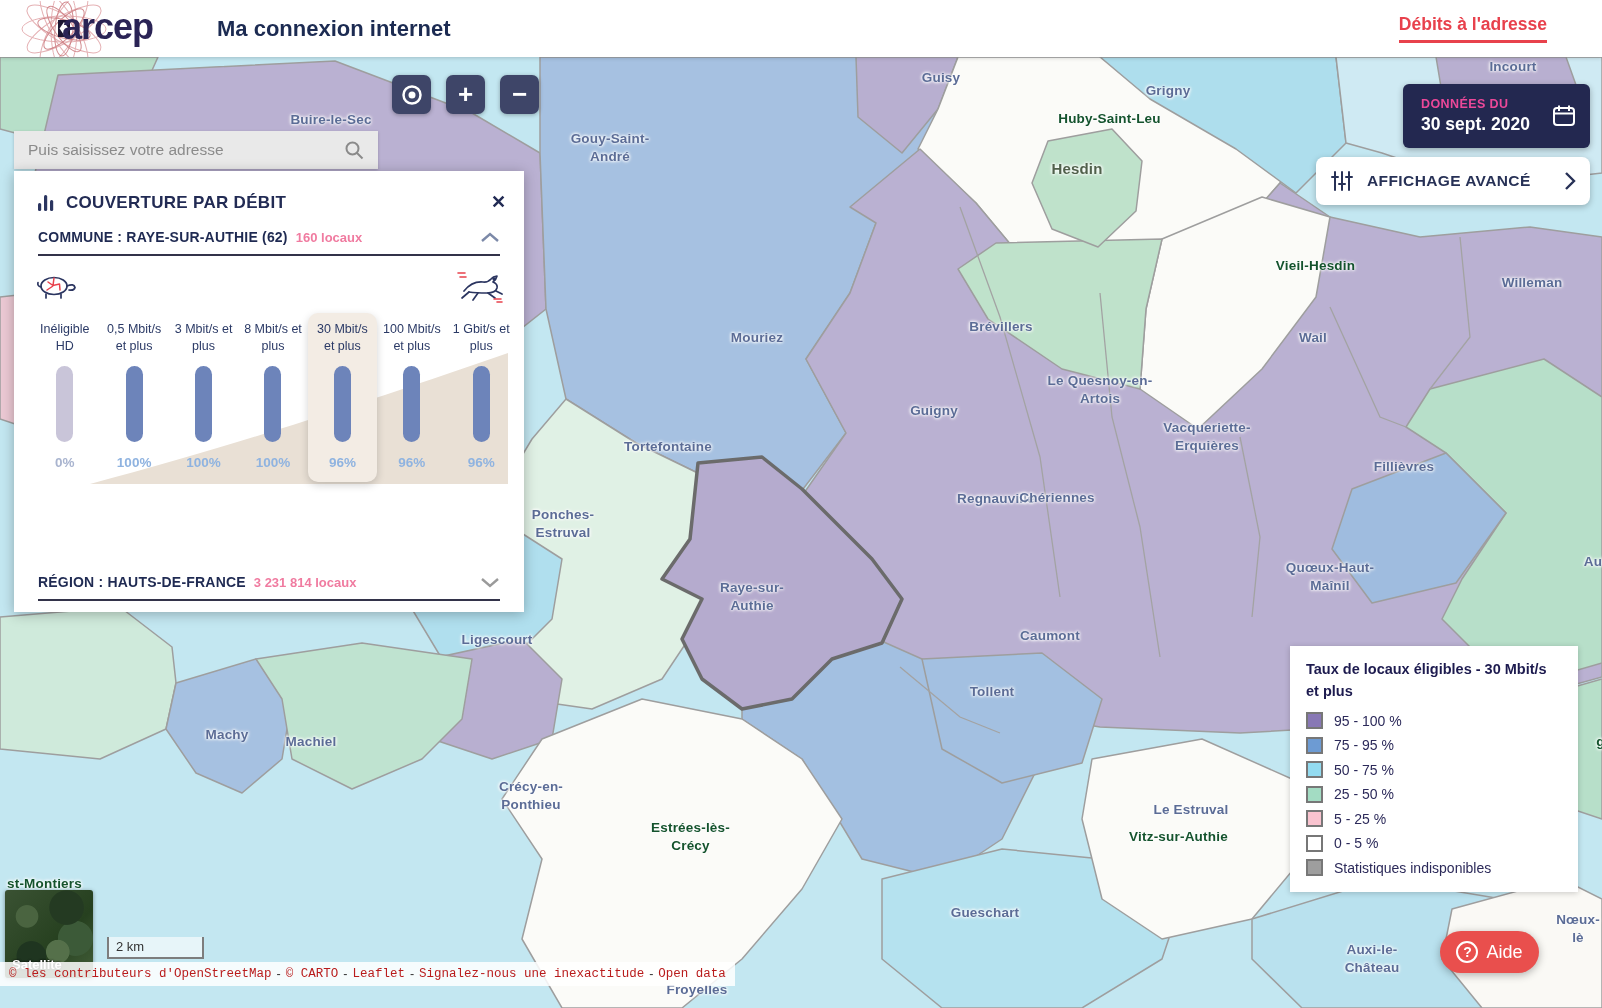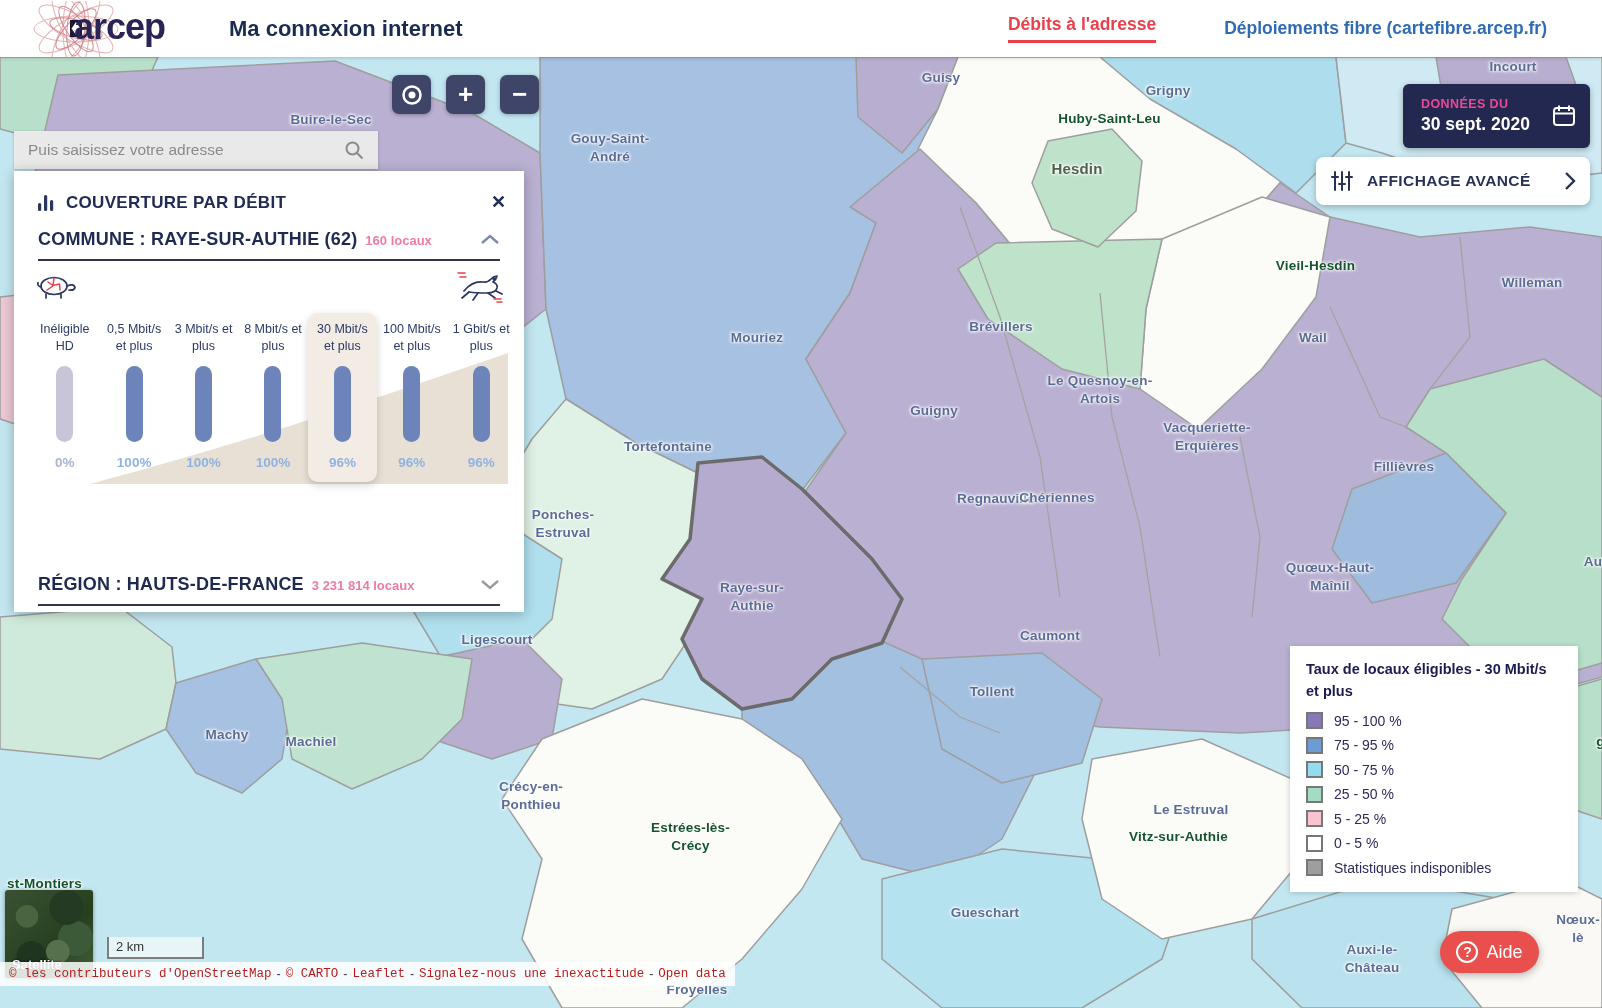--- a/index.html
+++ b/index.html
@@ -1,21 +1,21 @@
 <!DOCTYPE html>
 <html lang="fr"><head>
 <meta charset="utf-8">
 <style>
   * { margin:0; padding:0; box-sizing:border-box; }
   body { font-family:"Liberation Sans", sans-serif; background:#888; }
   .app { position:relative; width:1602px; height:1008px; overflow:hidden; background:#c3e7f1; }
 
   
   .header { position:absolute; top:0; left:0; width:100%; height:57px; background:#fff;
-            display:flex; align-items:center; z-index:60; box-shadow:0 1px 4px rgba(0,0,0,.18);padding-left:12px; }
+            display:flex; align-items:center; z-index:60; box-shadow:0 1px 4px rgba(0,0,0,.18); }
   .logo-wrap { position:relative; width:205px; height:57px; flex:0 0 auto; }
   .rosette { position:absolute; left:10px; top:1px; }
   .logo-text { position:absolute; left:62px; top:6px; font-size:36px; font-weight:800;
                color:#2a2355; letter-spacing:-1px; }
   .app-title { font-size:22px; font-weight:bold; color:#1c2b52; margin-left:12px; }
   .nav { margin-left:auto; margin-right:55px; display:flex; align-items:center; gap:28px; }
   .nav-tab { font-size:17.5px; font-weight:bold; cursor:pointer;margin-left:40px; }
   .nav-tab.active { color:#e8414c; border-bottom:3px solid #e8414c; padding-bottom:5px; }
   .nav-tab.secondary { color:#2f6cb3; }
 
@@ -49,21 +49,21 @@
   
   .panel { left:14px; top:114px; width:510px; height:441px; background:#fff;
            box-shadow:0 2px 12px rgba(0,0,0,.28); }
   .panel-title { position:absolute; top:22px; left:24px; display:flex; align-items:center; gap:10px;
                  font-size:17px; font-weight:bold; color:#222b54; letter-spacing:.3px; }
   .panel-close { position:absolute; top:20px; right:18px; font-size:18px; font-weight:bold;
                  color:#222b54; cursor:pointer; }
   .section-row { position:absolute; left:24px; right:24px; display:flex; align-items:baseline;
                  padding-bottom:9px; border-bottom:2px solid #33334a; cursor:pointer; }
   .row-commune { top:58px; } .row-dept { top:346px; } .row-region { top:403px; }
-  .section-label { font-size:18px; font-weight:bold; color:#1f2a52; letter-spacing:.2px; }
+  .section-label { font-size:14px; font-weight:bold; color:#1f2a52; letter-spacing:.2px; }
   .section-count { font-size:13px; font-weight:bold; color:#f07ba0; margin-left:8px; }
   .section-chevron { margin-left:auto; align-self:center; }
   .turtle-icon { position:absolute; left:20px; top:100px; }
   .hare-icon { position:absolute; right:18px; top:96px; }
   .wedge-svg { position:absolute; left:16px; top:140px; z-index:0; }
   .bars-row { position:absolute; left:16px; top:142px; width:486px; display:flex; z-index:1; }
   .bar-col { flex:1; text-align:center; padding:8px 0 12px; border-radius:10px; cursor:pointer; }
   .bar-col.selected { background:#f3ece4; box-shadow:0 3px 9px rgba(0,0,0,.18); }
   .bar-label { font-size:12.5px; color:#2b3a66; height:36px; white-space:pre-line;
                line-height:1.35; margin-bottom:9px; }
@@ -145,21 +145,20 @@
           </g>
         </g>
         <rect x="48" y="19" width="12" height="17" fill="#1d1733"></rect>
         <path d="M54 21 l4.5 6.5 -4.5 6.5 -4.5-6.5 z" fill="#fff"></path>
       </svg>
       <span class="logo-text">arcep</span>
     </div>
     <span class="app-title">Ma connexion internet</span>
     <div class="nav">
       <span class="nav-tab active">Débits à l'adresse</span>
-      <span class="nav-tab secondary">Déploiements fibre (cartefibre.arcep.fr)</span>
     </div>
   </div>
 
   <div class="map-area">
     <svg class="map-svg" width="1602" height="951" viewBox="0 0 1602 951">
       <rect width="1602" height="951" fill="#c3e7f1"></rect>
       <g stroke="#9e9e9e" stroke-width="1.5" stroke-linejoin="round">
         <polygon points="0,0 158,0 132,58 60,88 0,72" fill="#b7dfc9"></polygon>
         <polygon points="58,18 335,4 472,56 540,96 546,252 470,312 358,342 248,322 140,300 68,216 34,120" fill="#bab1d2"></polygon>
         <polygon points="0,240 36,236 56,300 30,372 0,362" fill="#ecc9d4"></polygon>

